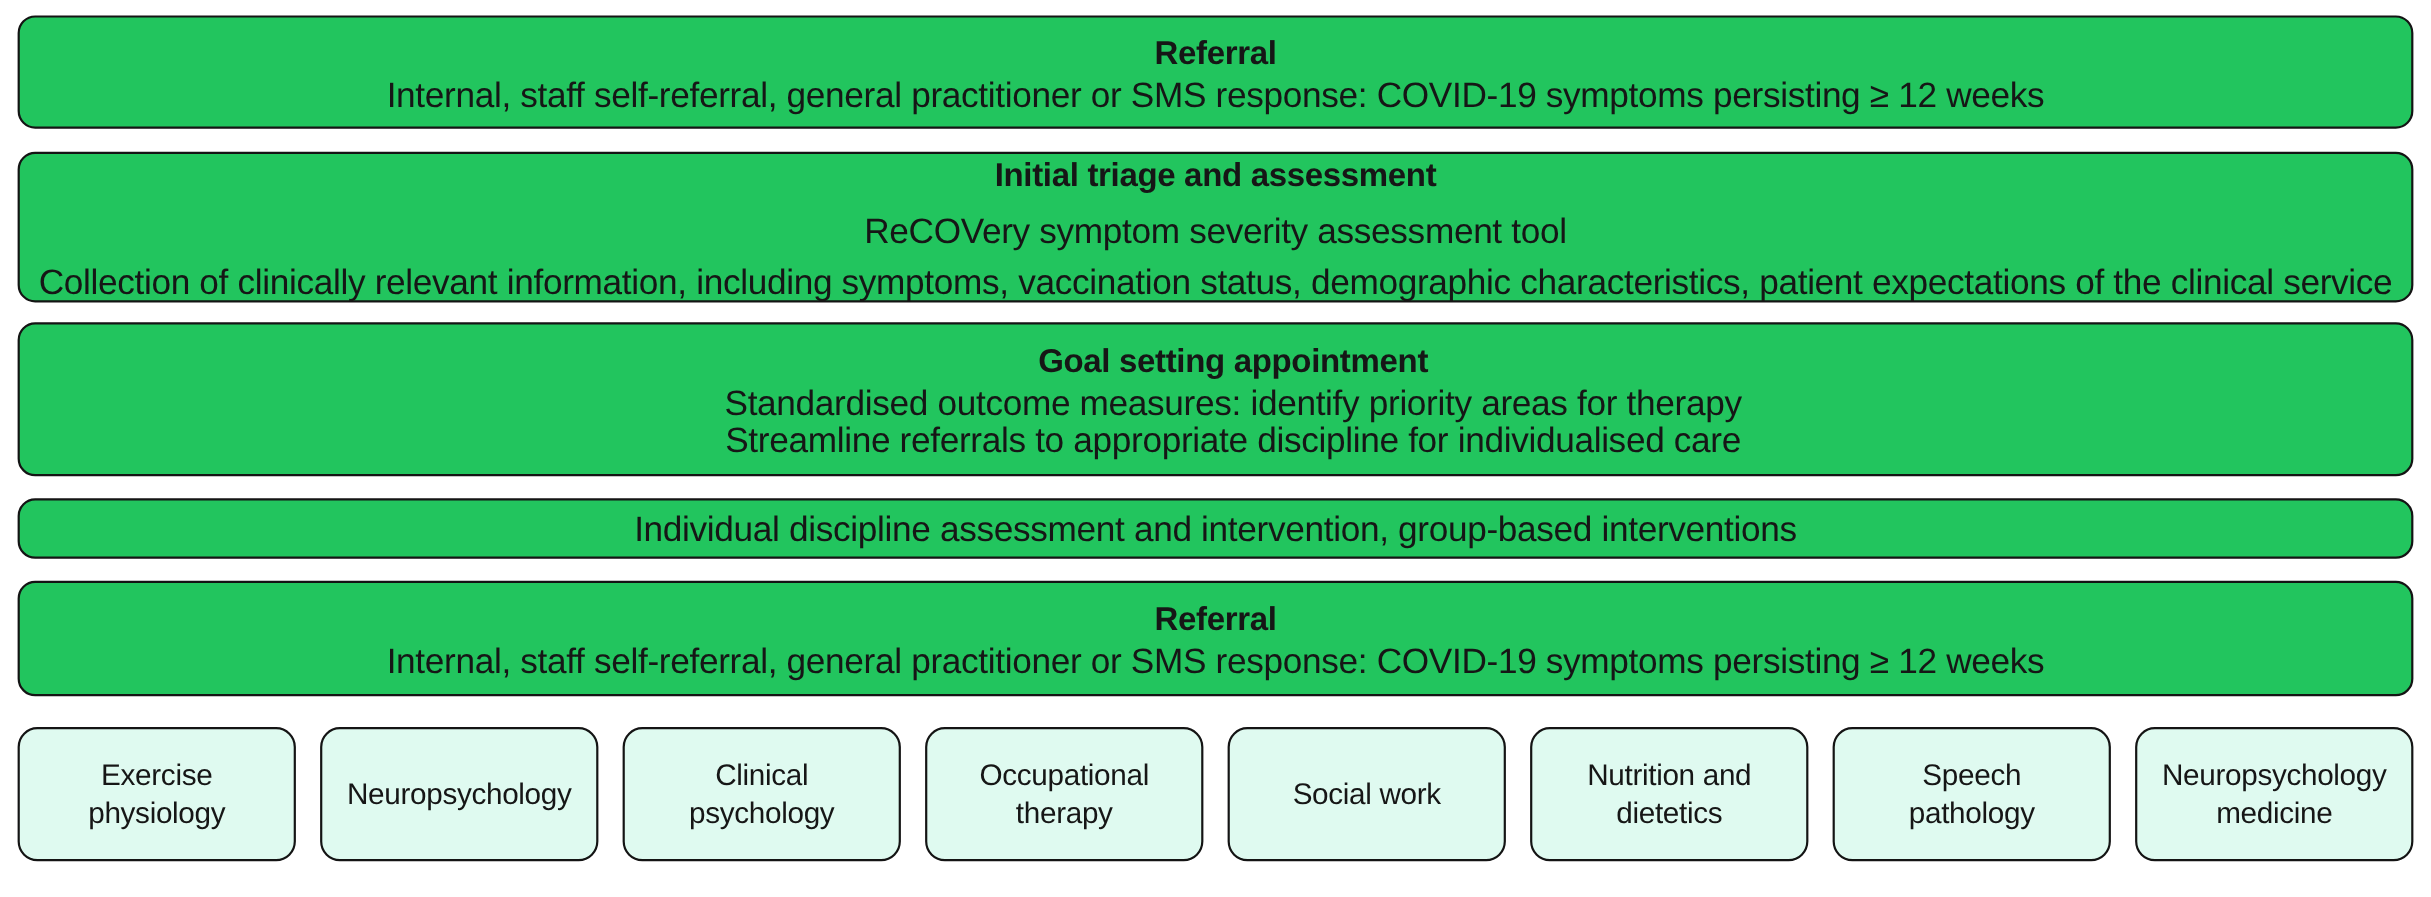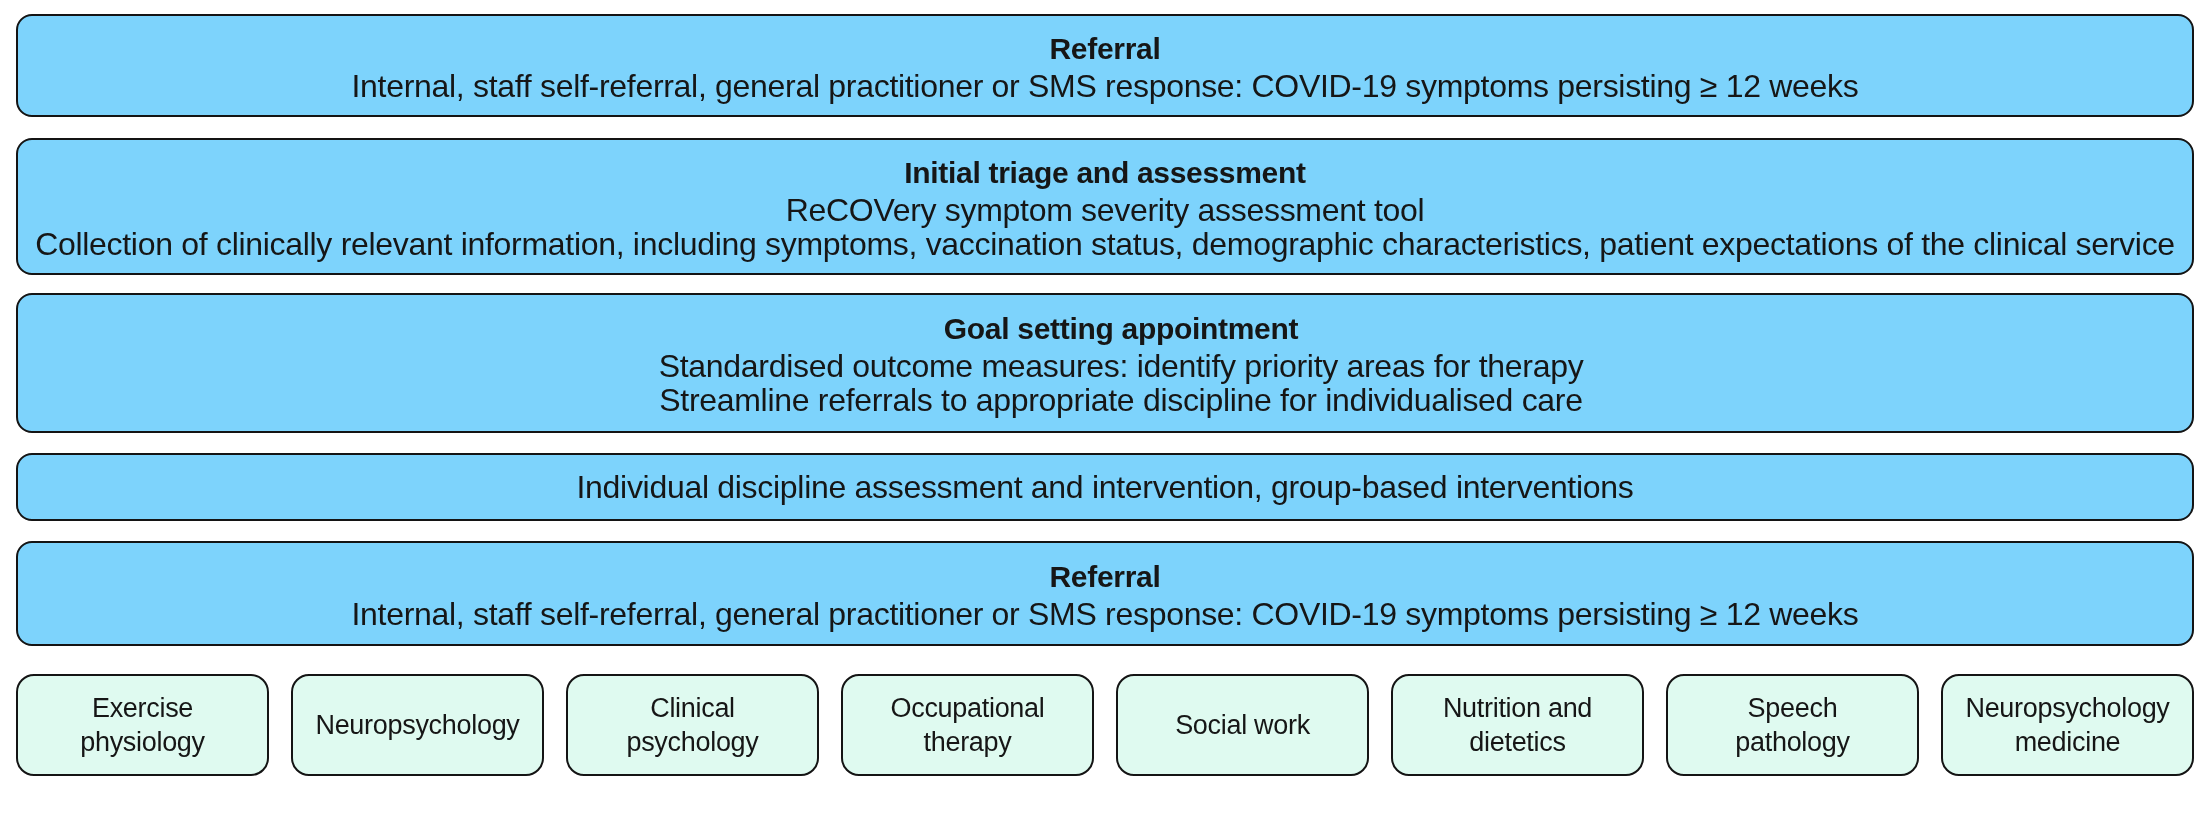--- a/index.html
+++ b/index.html
@@ -12,48 +12,48 @@
     letter-spacing: -0.3px;
   }
   .page {
     width: 2210px;
     height: 815px;
     padding: 14px 16px 0 16px;
     overflow: hidden;
   }
   .flow-box {
     width: 2178px;
-    background: #7dd3fc;
+    background: #22c55e;
     border: 2.5px solid #141414;
     border-radius: 16px;
     display: flex;
     flex-direction: column;
     justify-content: center;
     align-items: center;
     text-align: center;
   }
   .box-title {
     font-size: 30px;
     font-weight: bold;
     line-height: 40px;
   }
   .box-line {
     font-size: 32px;
     line-height: 34px;
   }
   .fb-1 { height: 103px; margin-bottom: 21px; }
-  .fb-2 { height: 137px; margin-bottom: 18px; }
+  .fb-2 { height: 137px; margin-bottom: 18px; justify-content: space-between; }
   .fb-3 { height: 140px; margin-bottom: 20px; padding-left: 32px; }
-  .fb-4 { height: 68px;  margin-bottom: 20px; }
+  .fb-4 { height: 55px;  margin-bottom: 20px; }
   .fb-5 { height: 105px; margin-bottom: 28px; }
   .discipline-row {
     display: flex;
     gap: 22px;
     width: 2178px;
-    height: 102px;
+    height: 122px;
   }
   .discipline-box {
     flex: 1 1 0;
     background: #dffaf0;
     border: 2.5px solid #141414;
     border-radius: 18px;
     display: flex;
     flex-direction: column;
     justify-content: center;
     align-items: center;

